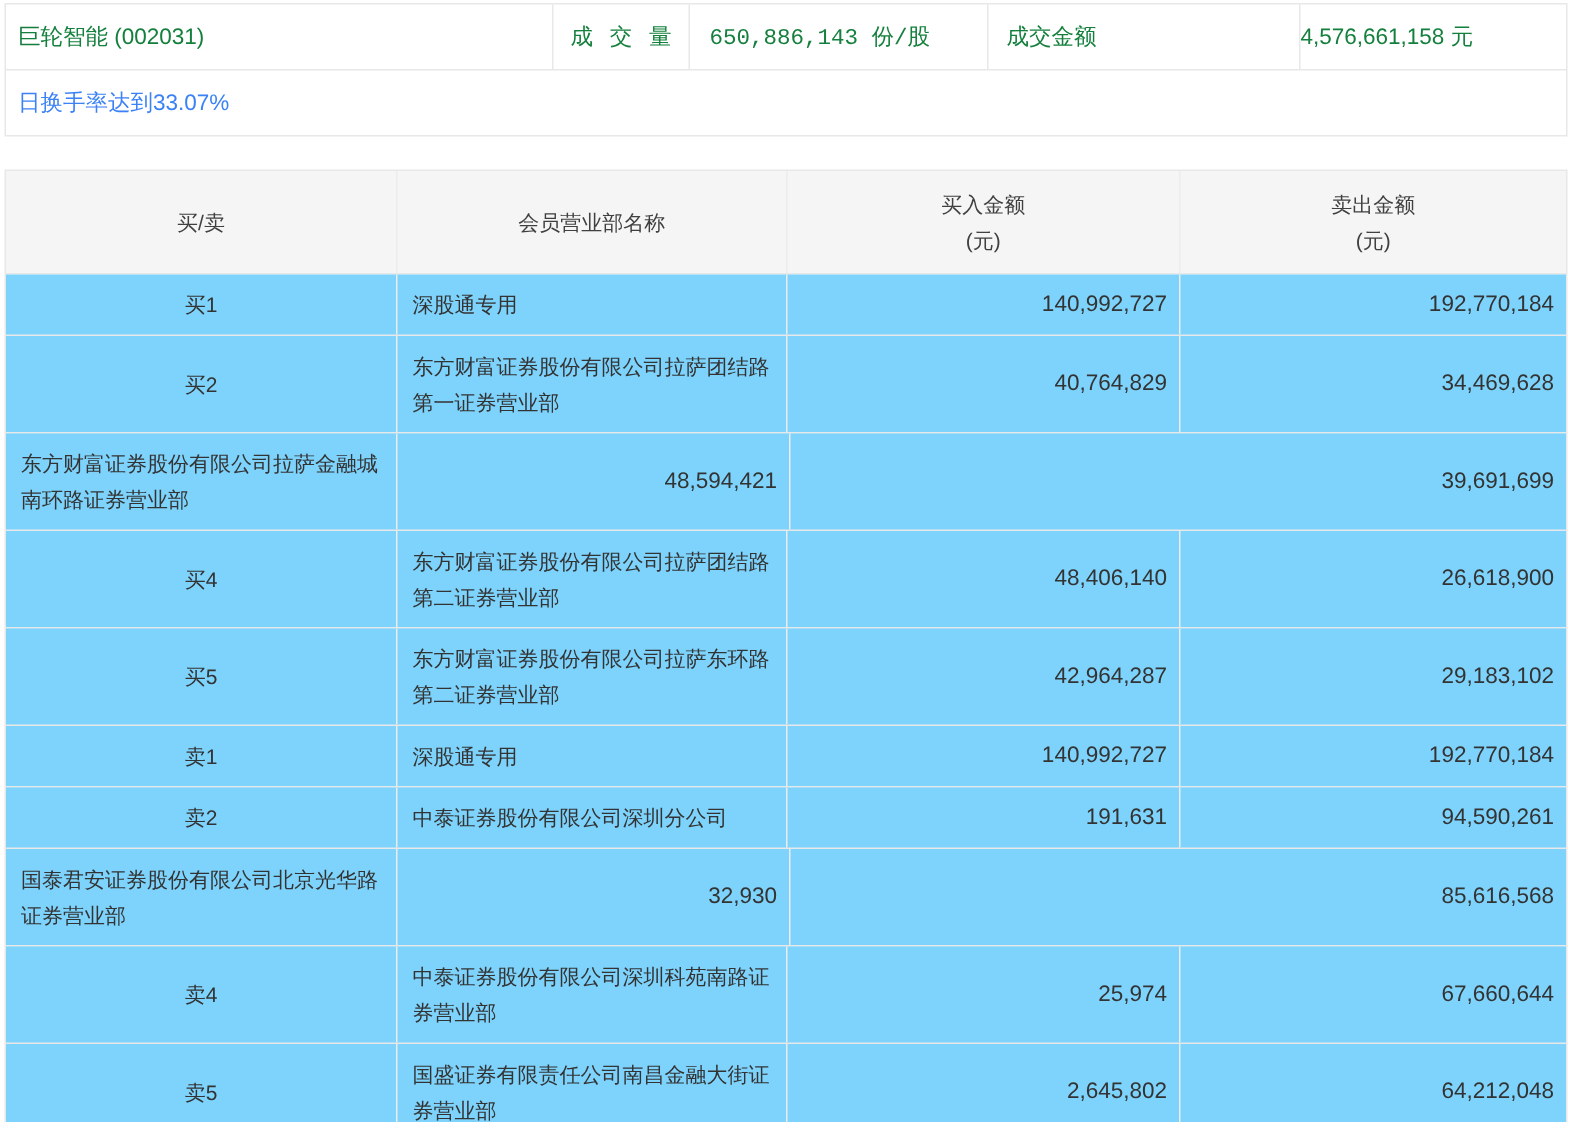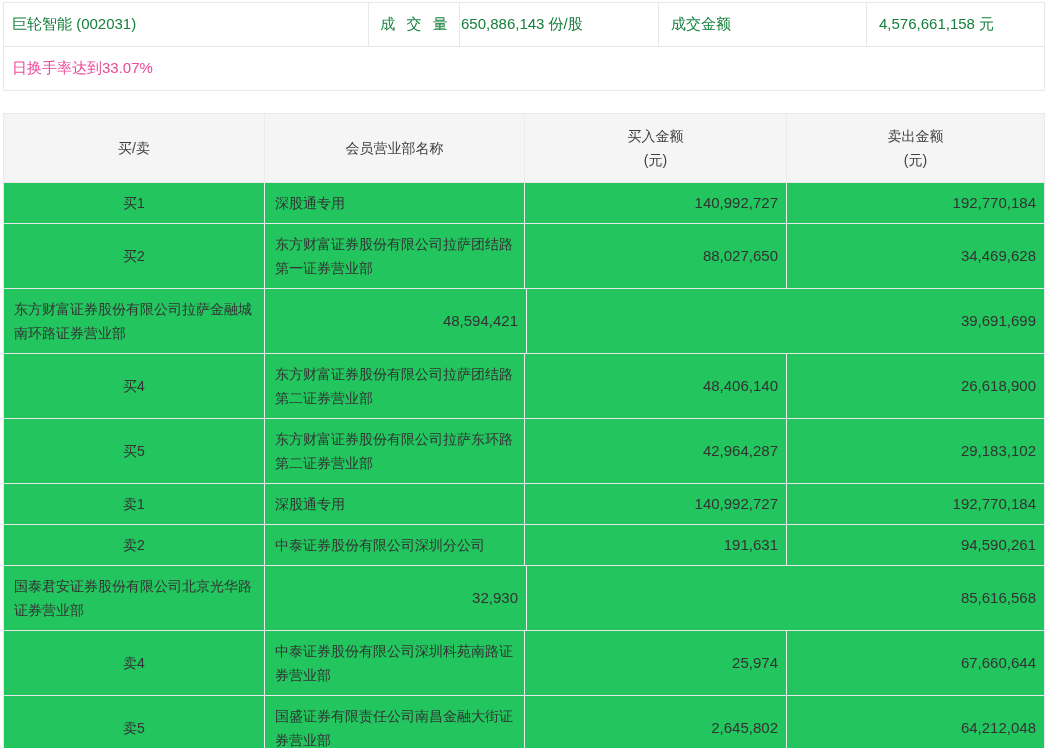--- a/index.html
+++ b/index.html
@@ -12,42 +12,42 @@
   }
   .page { padding: 2px 0 0 3px; }
   .panel { width: 1042px; border: 1px solid #e8e8e8; background: #fff; }
 
   
   .info-row-top { display: flex; height: 44px; border-bottom: 1px solid #e8e8e8; }
   .info-cell { display: flex; align-items: center; font-size: 15px; color: #15803d; }
   .info-cell + .info-cell { border-left: 1px solid #e8e8e8; }
   .c-stock { width: 364px; padding-left: 8px; }
   .c-vol-label { width: 91px; justify-content: center; word-spacing: 7px; text-align: right; }
-  .c-vol-value { width: 199px; padding-left: 1px; }
+  .c-vol-value { width: 199px; padding-left: 13px; font-family: Liberation Mono, monospace; }
   .c-amt-label { width: 208px; padding-left: 12px; }
-  .c-amt-value { flex: 1; padding-left: 12px; text-align: center; }
+  .c-amt-value { flex: 1; padding-left: 0; text-align: center; }
   .info-row-note {
     height: 43px; display: flex; align-items: center;
-    padding-left: 8px; font-size: 15px; color: #ec4899;
+    padding-left: 8px; font-size: 15px; color: #3b82f6;
   }
 
   
   .lhb { margin-top: 22px; }
   .t-header { display: flex; background: #f5f5f5; border-bottom: 1px solid #e8e8e8; min-height: 69px; color: #404040; }
   .t-h-cell {
     display: flex; flex-direction: column; justify-content: center; align-items: center;
     font-size: 14px; line-height: 24px; text-align: center; padding: 8px 0;
   }
   .t-h-cell + .t-h-cell { border-left: 1px solid #ececec; }
   .col1 { width: 260px; }
   .col2 { width: 260px; }
   .col3 { width: 262px; text-align: right; }
   .col4 { flex: 1; }
 
-  .t-row { display: flex; border-bottom: 1px solid #e8e8e8; background: #22c55e; }
+  .t-row { display: flex; border-bottom: 1px solid #e8e8e8; background: #7dd3fc; }
   .t-row:last-child { border-bottom: 1px solid #e8e8e8; }
   .t-cell { display: flex; align-items: center; padding: 8px 0; font-size: 14px; line-height: 24px; }
   .t-cell + .t-cell { border-left: 1px solid #ececec; }
   .cell-side { justify-content: center; color: #333; }
   .cell-branch { padding-left: 10px; padding-right: 10px; color: #333; }
   .cell-branch .wrap { width: 240px; }
   .cell-buy, .cell-sell { justify-content: flex-end; padding-right: 8px; font-size: 15px; color: #333; }
 </style>
 </head>
 <body>
@@ -90,21 +90,21 @@
     </div>
     <div class="t-cell cell-buy col3">140,992,727</div>
     <div class="t-cell cell-sell col4">192,770,184</div>
   </div>
 
   <div class="t-row">
     <div class="t-cell cell-side col1">买2</div>
     <div class="t-cell cell-branch col2">
       <div class="wrap">东方财富证券股份有限公司拉萨团结路第一证券营业部</div>
     </div>
-    <div class="t-cell cell-buy col3">88,027,650</div>
+    <div class="t-cell cell-buy col3">40,764,829</div>
     <div class="t-cell cell-sell col4">34,469,628</div>
   </div>
 
   <div class="t-row">
     <div class="t-cell cell-branch col2">
       <div class="wrap">东方财富证券股份有限公司拉萨金融城南环路证券营业部</div>
     </div>
     <div class="t-cell cell-buy col3">48,594,421</div>
     <div class="t-cell cell-sell col4">39,691,699</div>
   </div>

